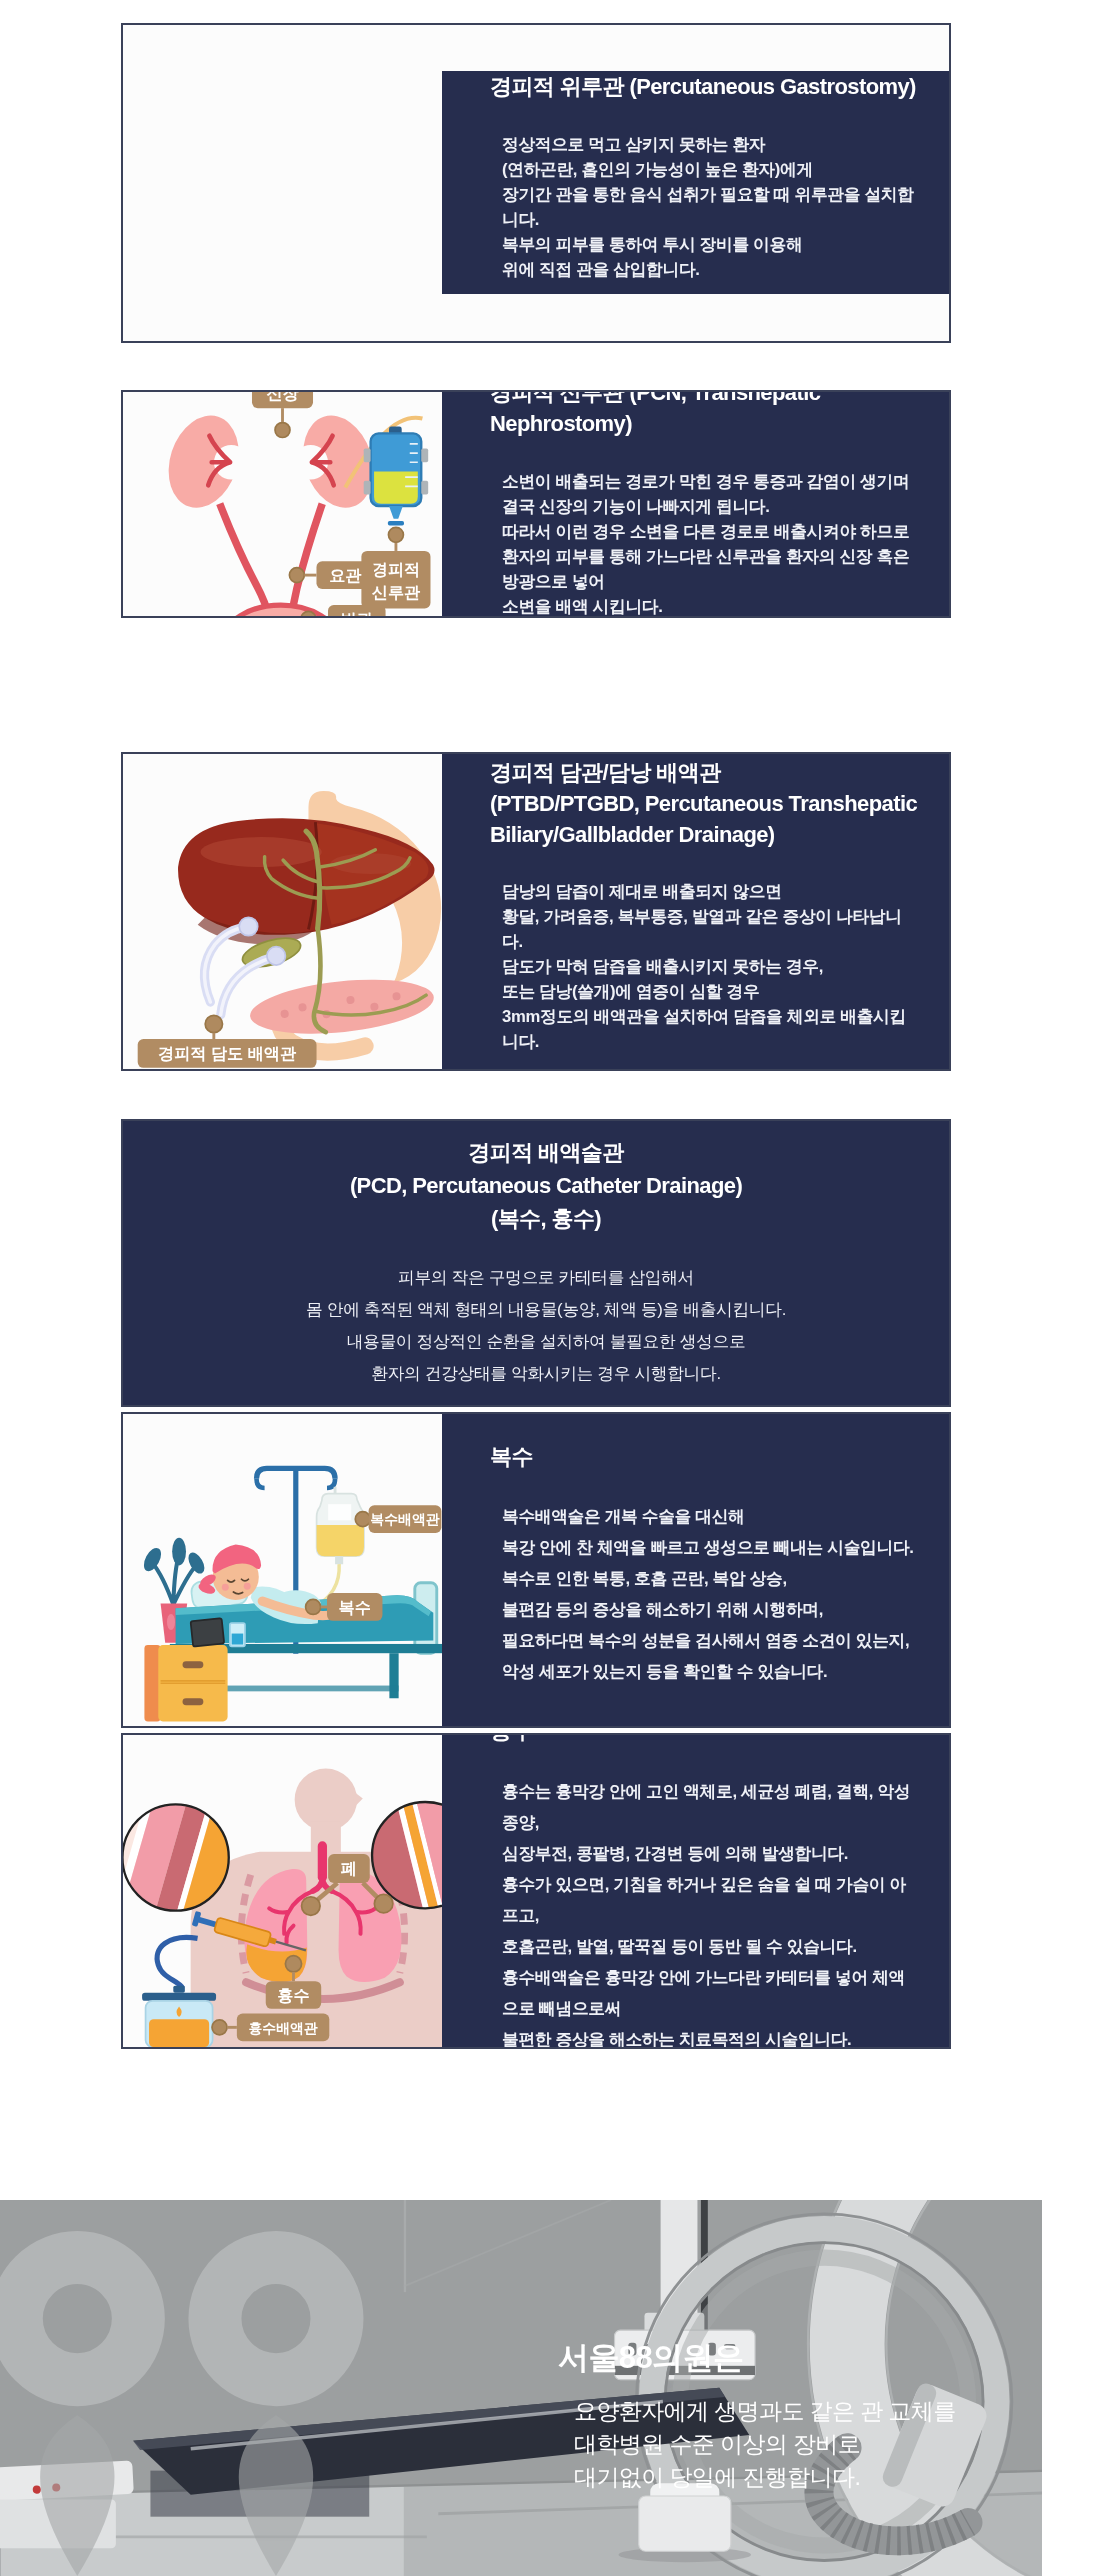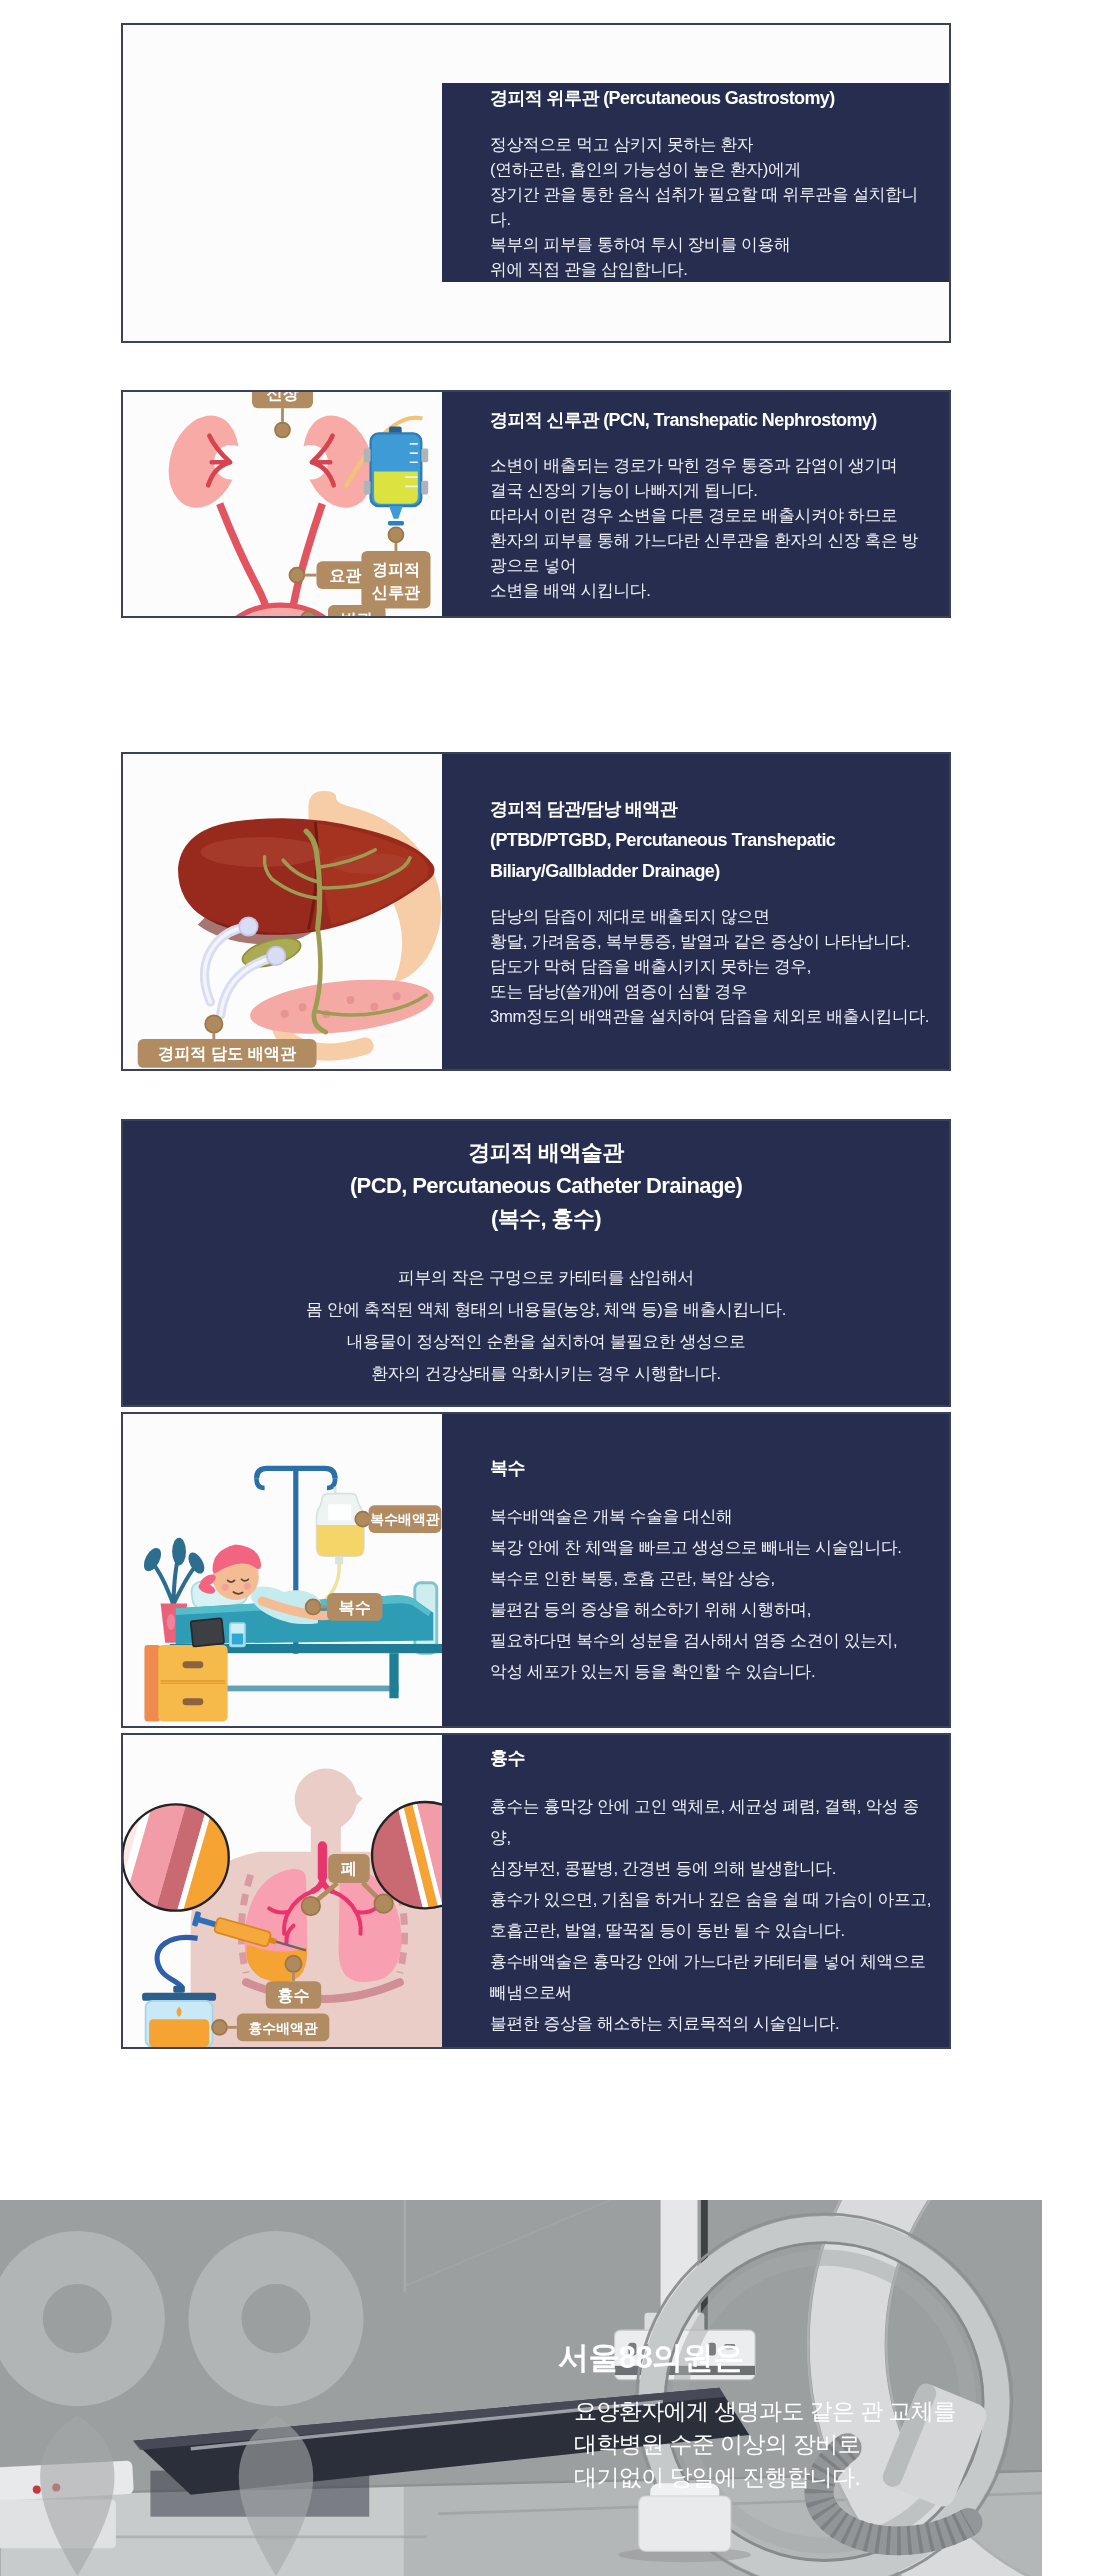--- a/index.html
+++ b/index.html
@@ -4,23 +4,23 @@
 <style>
   html,body{margin:0;padding:0;background:#fff;}
   .page{position:relative;width:1107px;height:2576px;background:#ffffff;overflow:hidden;
         font-family:"Liberation Sans",sans-serif;}
   .card{position:absolute;left:121px;width:830px;box-sizing:border-box;
         border:2.3px solid #3A4159;background:#FCFCFC;display:flex;overflow:hidden;}
   .illo{flex:0 0 319px;width:319px;position:relative;background:#FCFCFC;}
   .illo svg{position:absolute;left:0;top:0;width:100%;height:100%;}
   .panel{flex:1;background:#262D4E;display:flex;flex-direction:column;justify-content:center;
          padding-left:48px;padding-right:17.3px;box-sizing:border-box;}
-  .panel-title{font-size:18px;font-weight:800;color:#FFFFFF;letter-spacing:-0.6px;
+  .panel-title{font-size:22px;font-weight:800;color:#FFFFFF;letter-spacing:-0.6px;
                line-height:31px;margin:0 0 17.3px 0;white-space:pre-line;}
-  .panel-body{font-size:16.7px;font-weight:400;color:#EFF1F7;line-height:25px;margin:0;
+  .panel-body{font-size:16.7px;font-weight:700;color:#EFF1F7;line-height:25px;margin:12px;
               white-space:pre-line;letter-spacing:-0.3px;}
   .panel-body.airy{line-height:31px;}
   .card.pcd{background:#262D4E;display:flex;align-items:center;justify-content:center;padding-left:20px;}
   .pcd-inner{width:100%;text-align:center;}
   .pcd-title{font-size:22px;font-weight:800;color:#fff;letter-spacing:-0.6px;line-height:33px;
              margin:0 0 26.5px 0;white-space:pre-line;}
   .pcd-body{font-size:16.7px;font-weight:500;color:#EFF1F7;line-height:32px;margin:0;
             white-space:pre-line;letter-spacing:-0.3px;}
   
   .footer{position:absolute;left:0;top:2200px;width:1042px;height:376px;background:#9C9FA0;overflow:hidden;}

